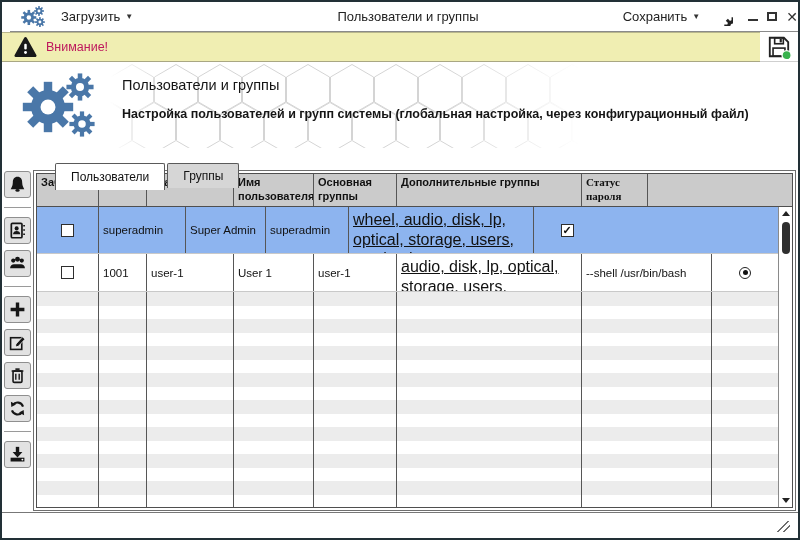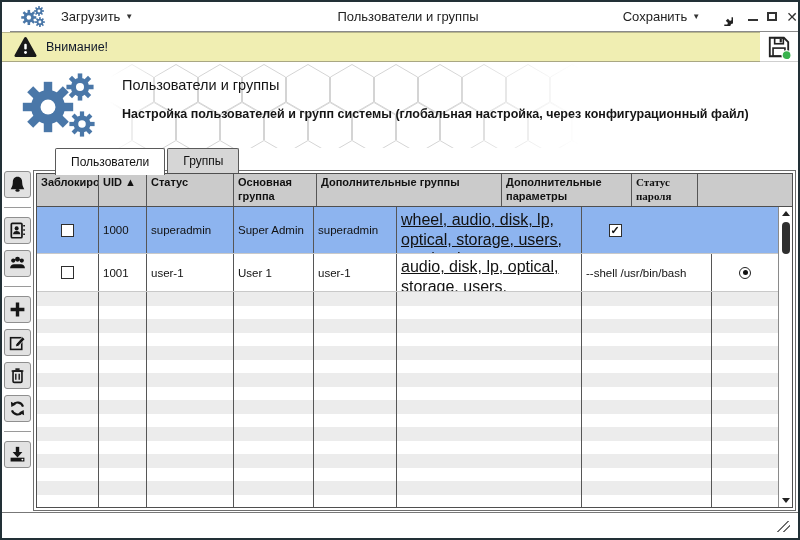--- a/index.html
+++ b/index.html
@@ -22,36 +22,36 @@
   .gearbtn { width:20px; height:20px; display:flex; align-items:center; justify-content:center; }
   .winctl { display:flex; align-items:center; gap:9px; }
   .wc-min { width:10px; height:2px; background:#333; margin-top:6px; }
   .wc-max { width:10px; height:9px; border:2px solid #333; }
   .wc-close { font-size:14px; color:#333; line-height:1; font-weight:bold; }
 
   
   .warnrow { position:absolute; left:0; top:30px; width:796px; height:30px; display:flex; }
   .warnbar { flex:1; background:#f0eeb2; border-top:1px solid #b8b68c; border-bottom:1px solid #a9a783;
     display:flex; align-items:center; padding-left:12px; gap:9px; }
-  .warntext { font-size:12.5px; color:#0f172a; }
+  .warntext { font-size:12.5px; color:#be185d; }
   .savecell { width:38px; background:#fff; border-bottom:1px solid #cfcfcf; display:flex; align-items:center; justify-content:center; }
 
   
   .pagehead { position:absolute; left:0; top:60px; width:796px; height:86px; background:#fff; overflow:hidden; }
   .hexwrap { position:absolute; left:108px; top:2px; width:470px; height:84px; opacity:.75;
     -webkit-mask-image:linear-gradient(to right, transparent 0, #000 12%, #000 72%, transparent 100%);
             mask-image:linear-gradient(to right, transparent 0, #000 12%, #000 72%, transparent 100%); }
   .bigicon { position:absolute; left:16px; top:9px; }
   .ph-title { position:absolute; left:120px; top:15px; font-size:14.5px; color:#151515; }
   .ph-sub   { position:absolute; left:120px; top:45px; font-size:12.5px; font-weight:bold; color:#151515; }
 
   
   .tabs { position:absolute; left:53px; top:146px; display:flex; z-index:5; }
   .tab { height:25px; padding:12px 15px; font-size:12px; color:#111; display:flex; align-items:center;
-    background:#d6d6d6; border:1px solid #5a5a5a; border-bottom:none; border-radius:2px 2px 0 0; margin-right:2px; }
+    background:#d6d6d6; border:1px solid #5a5a5a; border-bottom:none; border-radius:2px 2px 0 0; margin-right:2px;margin-top:15px; }
   .tab.active { background:#fff; height:27px; position:relative; z-index:6; }
 
   
   .sidebar { position:absolute; left:0px; top:166px; width:31px; bottom:28px; background:#fff;
     display:flex; flex-direction:column; align-items:center; padding-top:3px; }
   .sb-btn { width:27px; height:27px; background:#e2e2e2; border:1px solid #8f8f8f; border-radius:3px;
     display:flex; align-items:center; justify-content:center; margin-bottom:6px; cursor:pointer; }
   .sb-sep { width:27px; height:1px; background:#9a9a9a; margin:3px 0 9px 0; }
   .ic { width:17px; height:17px; display:block; }
 
@@ -296,33 +296,32 @@
         </svg>
       </button>
     </div>
 
   <div class="frame" data-interactable="false">
     <div class="table" data-interactable="false">
       <div class="thead" data-interactable="false">
           <div class="th c0" data-interactable="true"><span data-interactable="false">Заблокирован</span></div>
           <div class="th c1" data-interactable="true"><span data-interactable="false">UID</span><span class="sort" data-interactable="false"> ▲</span></div>
           <div class="th c2" data-interactable="true"><span data-interactable="false">Статус</span></div>
-          <div class="th c4" data-interactable="true"><span data-interactable="false">Основная группа</span></div>
+          <div class="th c3" data-interactable="true"><span data-interactable="false">Имя пользователя</span></div>
+          <div class="th c4" data-interactable="true"><span data-interactable="false">Основная группы</span></div>
           <div class="th c5" data-interactable="true"><span data-interactable="false">Дополнительные группы</span></div>
-          <div class="th c6" data-interactable="true"><span data-interactable="false">Дополнительные параметры</span></div>
           <div class="th c7" data-interactable="true"><span data-interactable="false">Статус пароля</span></div>
           <div class="spacer" data-interactable="false"></div>
         </div>
       <div class="tbody">
         <div class="cols" data-interactable="false">
             <div class="tr data sel" data-interactable="true" style="height: 47px;">
               <div class="td c0 ctr" data-interactable="false">
                 <span class="cb" data-interactable="true"></span>
               </div>
-              <div class="td c1 top" data-interactable="false">1000</div>
               <div class="td c2 top" data-interactable="false">superadmin</div>
               <div class="td c3 top" data-interactable="false">Super Admin</div>
               <div class="td c4 top" data-interactable="false">superadmin</div>
               <div class="td c5 groups" data-interactable="false">wheel, audio, disk, lp, optical, storage, users, sambashare, scanner</div>
               <div class="td c7 ctr" data-interactable="false">
                 <span class="cb" data-interactable="true">✓</span>
               </div>
             </div>
             <div class="tr data" data-interactable="true" style="height: 38px;">
               <div class="td c0 ctr" data-interactable="false">

